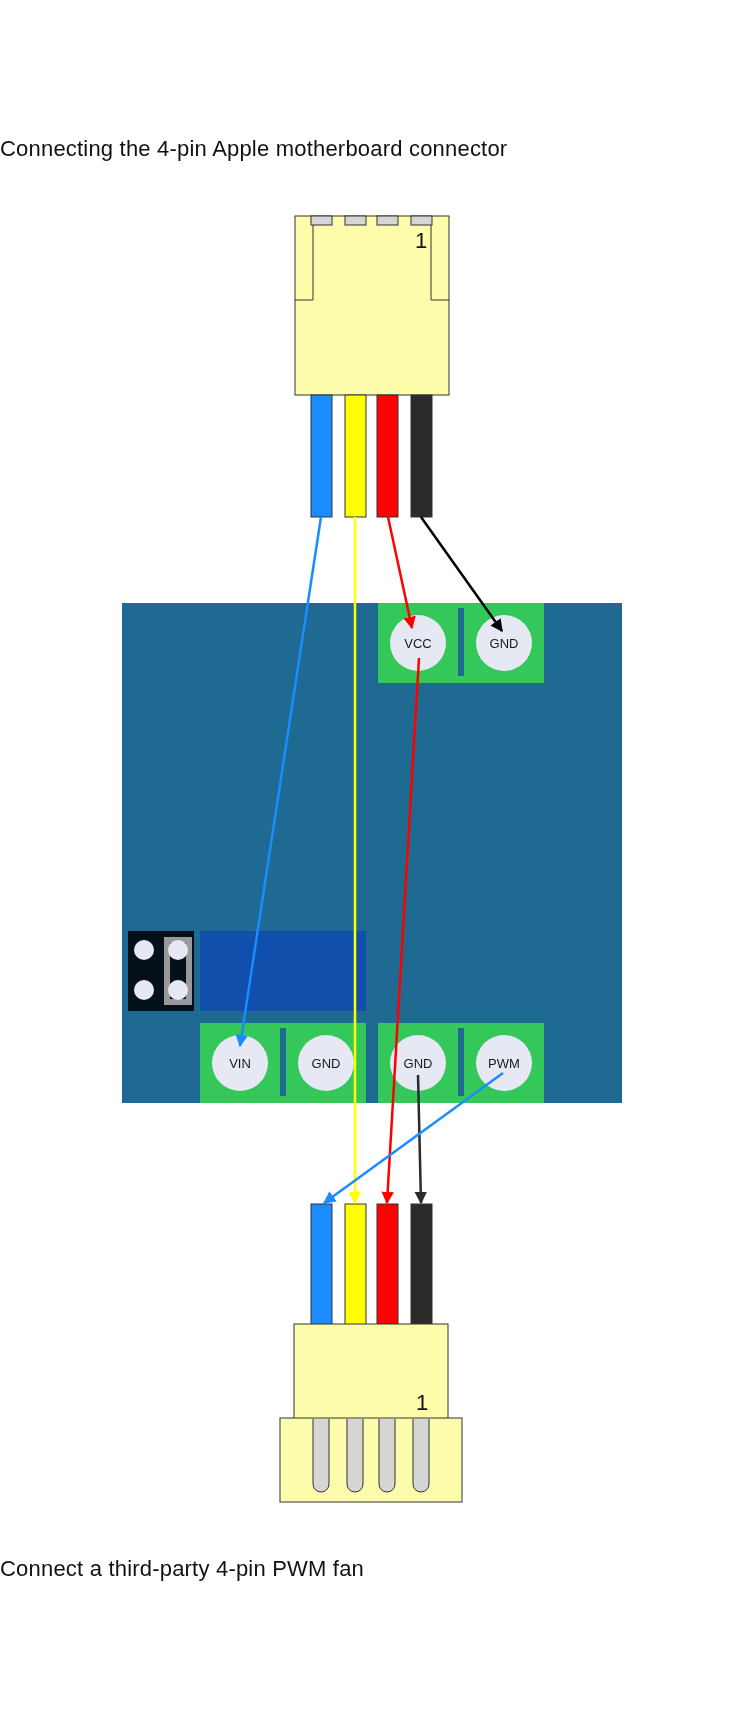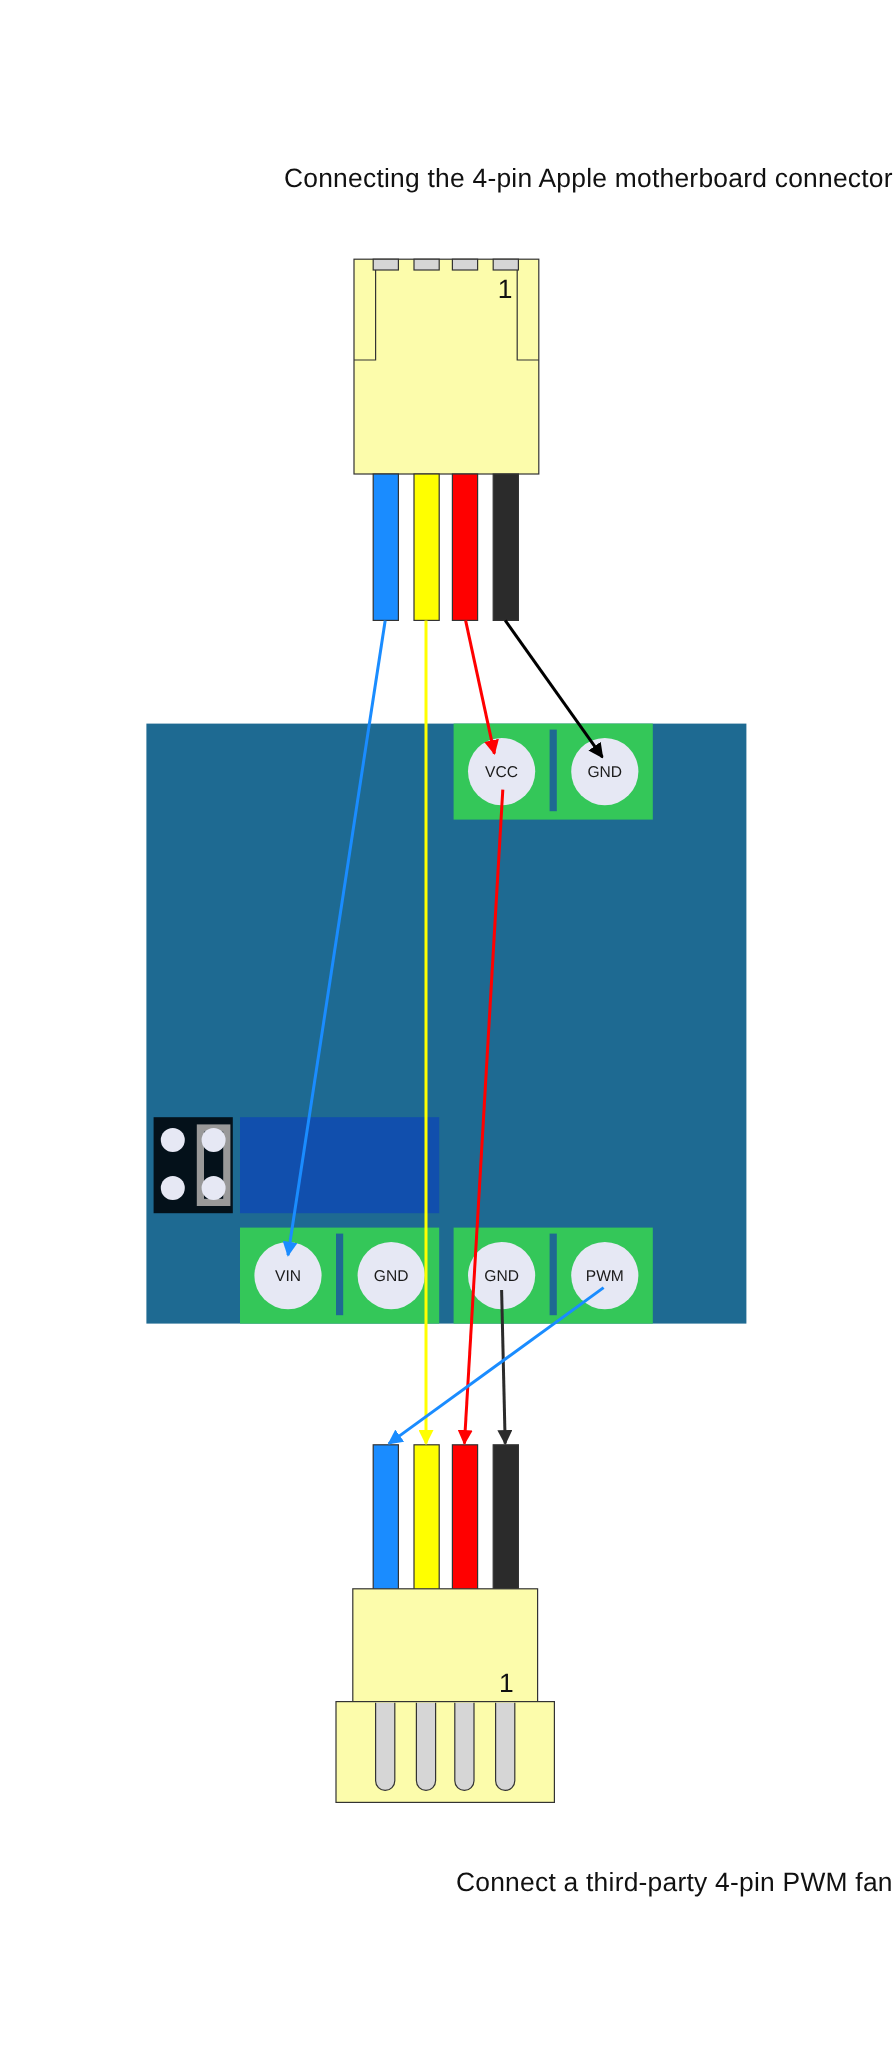--- a/index.html
+++ b/index.html
@@ -1,17 +1,17 @@
 <!DOCTYPE html>
 <html><head>
 <meta charset="utf-8">
 <style>
   html, body { margin: 0; padding: 0; background: #ffffff; }
   body { width: 744px; height: 1714px; position: relative; overflow: hidden; font-family: "Liberation Sans", "DejaVu Sans", sans-serif; }
-  .title { position: absolute; left: 0; width: 744px; text-align: right; font-size: 22px; color: #111111; letter-spacing: 0.2px; }
+  .title { position: absolute; left: 0; width: 744px; text-align: left; font-size: 22px; color: #111111; letter-spacing: 0.2px; }
   #title-top { top: 136px; }
   #title-bottom { top: 1556px; }
   svg { position: absolute; left: 0; top: 0; }
   .pin-label { font-family: "Liberation Sans", "DejaVu Sans", sans-serif; font-size: 13px; fill: #1a1a1a; text-anchor: middle; dominant-baseline: central; }
   .pin-one { font-family: "Liberation Sans", "DejaVu Sans", sans-serif; font-size: 22px; fill: #111111; text-anchor: middle; }
 </style>
 </head>
 <body>
 
 <div class="title" id="title-top">Connecting the 4-pin Apple motherboard connector</div>

